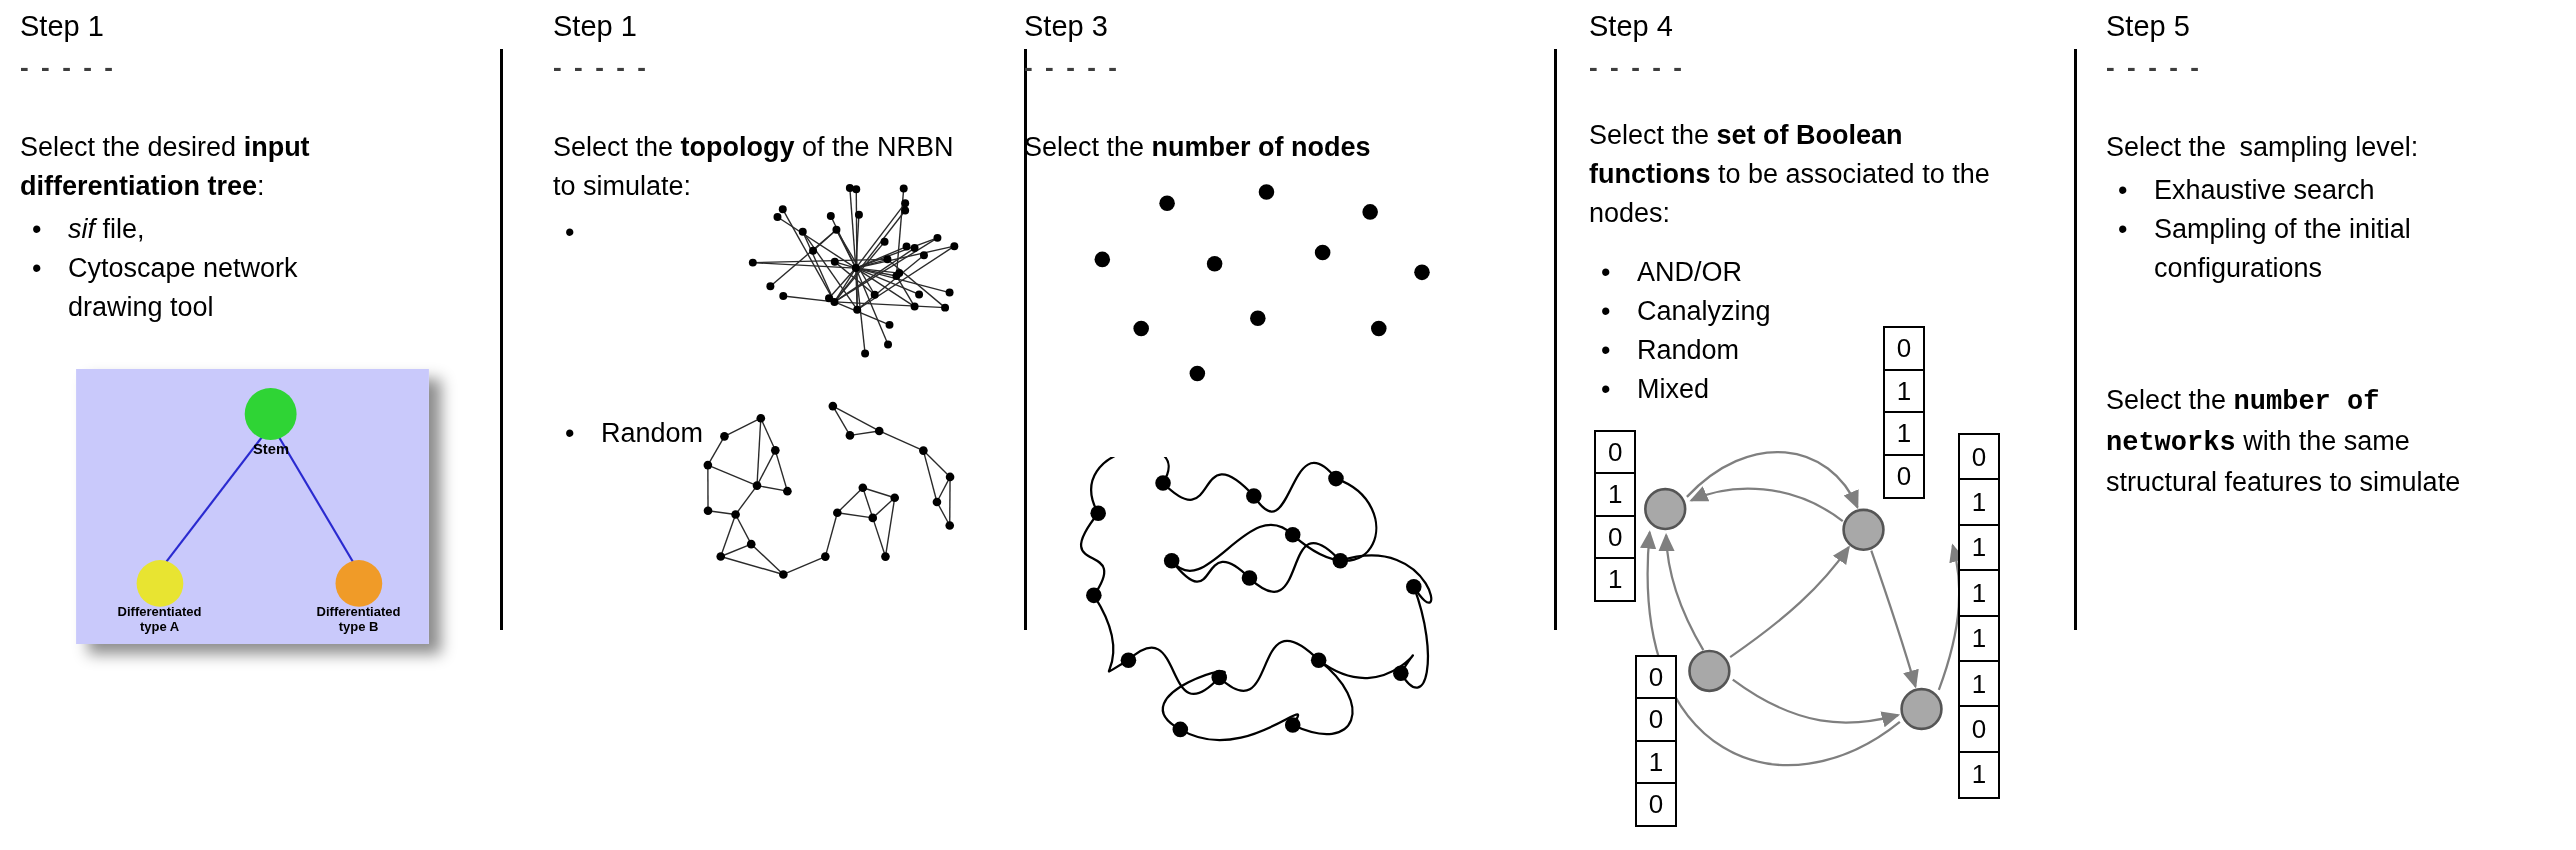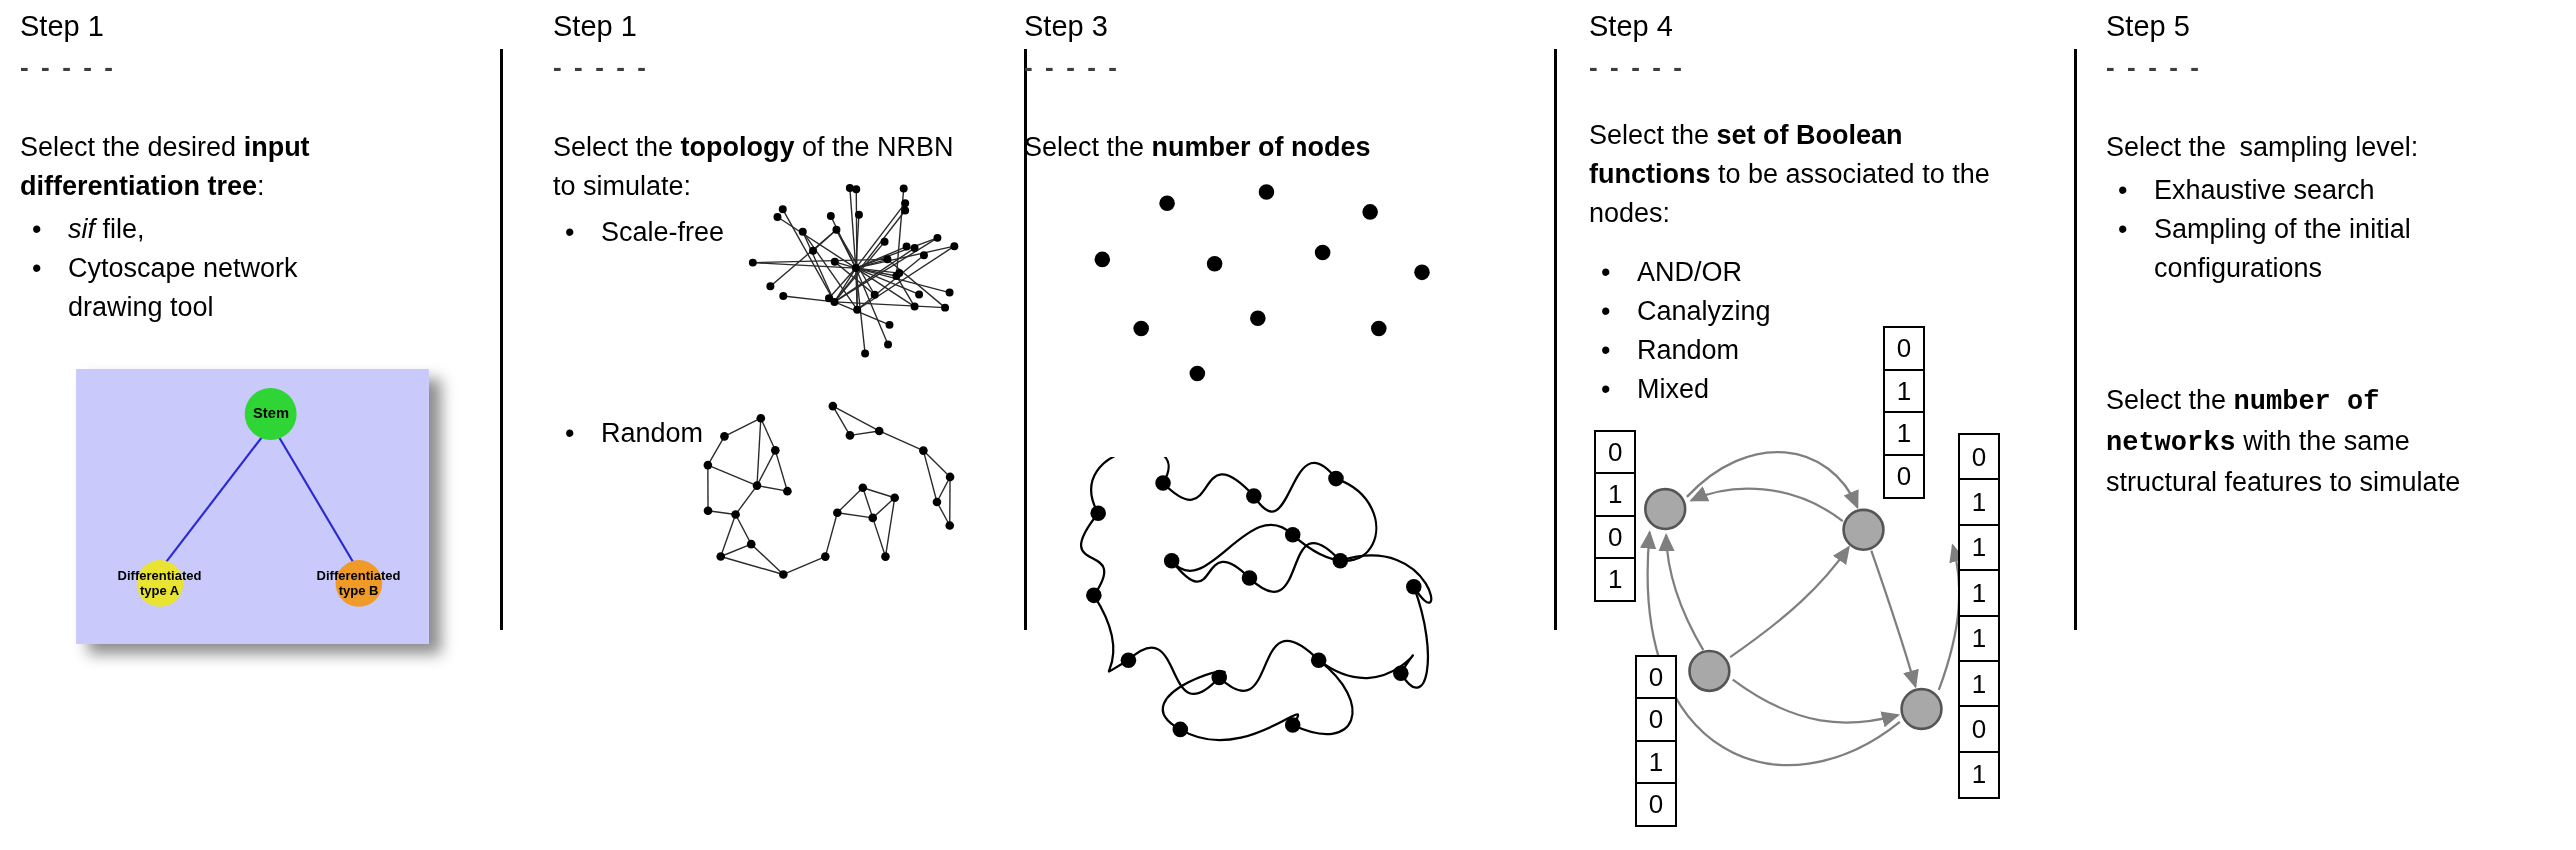--- a/index.html
+++ b/index.html
@@ -14,21 +14,21 @@
   .dashes { position:absolute; top:52px; left:0; font-size:26px; font-weight:bold; color:#3d3d3d; letter-spacing:2.6px; }
   .para { position:absolute; left:0; font-size:27px; line-height:1.45; }
 
   .bullets { position:absolute; left:0; }
   .bullet { display:flex; font-size:27px; line-height:1.45; }
   .bullet-marker { width:48px; flex:none; padding-left:12px; }
   .bullet-text { flex:1; }
 
   
   .tree-box { position:absolute; width:353px; height:275px; box-shadow:12px 10.4px 14px rgba(0,0,0,0.45); }
-  .tree-label { position:absolute; text-align:center; font-weight:bold; color:#000; }
+  .tree-label { position:absolute; text-align:center; font-weight:bold; color:#000;margin-top:36px; }
   .stem-label { left:143px; top:36px; width:104px; font-size:14.7px; }
   .a-label { left:36px; top:200px; width:95px; font-size:13px; line-height:1.15; }
   .b-label { left:235px; top:200px; width:95px; font-size:13px; line-height:1.15; }
 
   .net-svg { position:absolute; }
 
   
   .bool-graphic { position:absolute; width:433px; height:529px; }
   .bool-svg { position:absolute; left:0; top:0; }
   .tt { position:absolute; display:flex; flex-direction:column; }
@@ -75,21 +75,20 @@
   <div class="divider" style="left:500px;"></div>
 
   <div class="col" style="left:553px;width:467px;">
     <div class="step-title">Step 1</div>
     <div class="dashes">- - - - -</div>
     <div class="para" style="top:128px;width:407px;"><span>Select the </span><span style="font-weight: bold;">topology</span><span> of the NRBN to simulate:</span></div>
 
     <div class="bullets" style="top:213px;width:294px;">
       <div class="bullet">
         <span class="bullet-marker">•</span>
-        <span class="bullet-text"><span>Scale-free</span></span>
       </div>
     </div>
     <svg id="sf-net" class="net-svg" style="left:160px;top:171px;" width="277" height="208" viewBox="0 0 320 240">
         <line x1="165.0" y1="112.0" x2="211.9" y2="121.1" stroke="#2a2a2a" stroke-width="1.6"></line>
         <line x1="165.0" y1="112.0" x2="166.6" y2="160.1" stroke="#2a2a2a" stroke-width="1.6"></line>
         <line x1="165.0" y1="112.0" x2="140.3" y2="151.1" stroke="#2a2a2a" stroke-width="1.6"></line>
         <line x1="165.0" y1="112.0" x2="140.7" y2="104.8" stroke="#2a2a2a" stroke-width="1.6"></line>
         <line x1="165.0" y1="112.0" x2="142.6" y2="67.8" stroke="#2a2a2a" stroke-width="1.6"></line>
         <line x1="165.0" y1="112.0" x2="201.5" y2="101.9" stroke="#2a2a2a" stroke-width="1.6"></line>
         <line x1="142.6" y1="67.8" x2="66.3" y2="133.0" stroke="#2a2a2a" stroke-width="1.6"></line>

